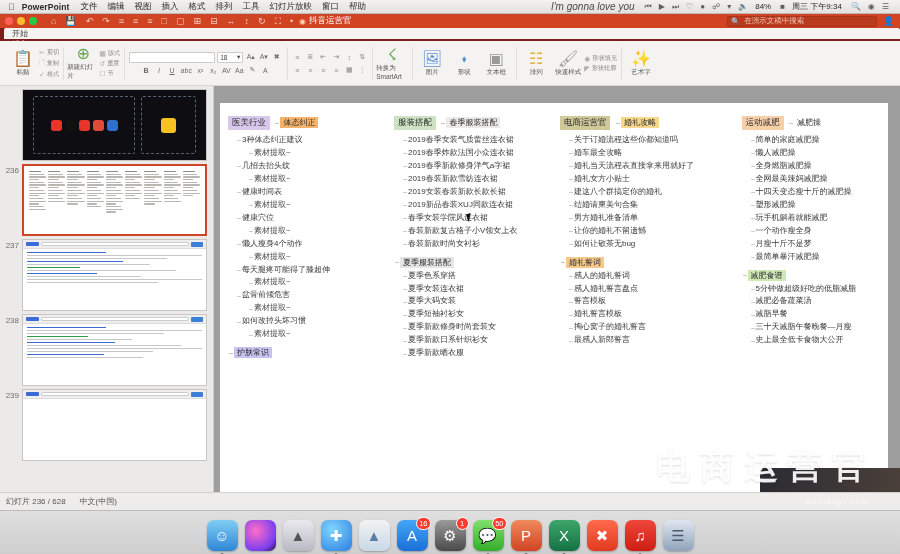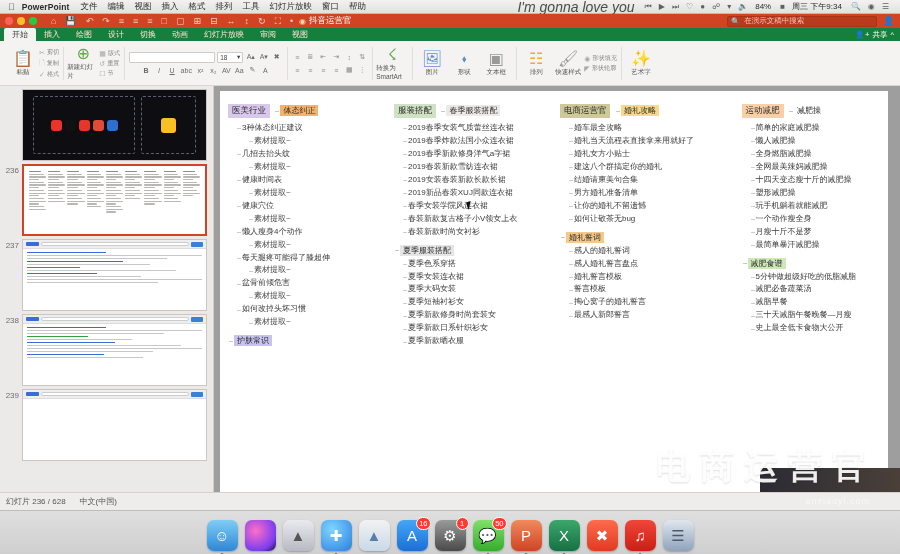--- a/index.html
+++ b/index.html
@@ -17,21 +17,21 @@
     background: linear-gradient(#f3f2f1, #e3e1df);
     display: flex; align-items: center;
     font-size: 8.5px; color: #2b2b2b;
     border-bottom: 1px solid #bdbab8;
     padding: 0 4px;
   }
   .menubar .apple { font-size: 9px; margin: 0 7px 0 4px; }
   .menubar .appname { font-weight: bold; margin-right: 11px; letter-spacing: .1px;}
   .menubar .mi { margin-right: 10px; white-space: nowrap; }
   .menubar .spacer { flex: 1; }
-  .menubar .track { color: #4a4a4a; margin-right: 10px; font-style: italic; font-size:14px;}
+  .menubar .track { color: #4a4a4a; margin-right: 10px; font-style: italic; font-size:10px;}
   .menubar .sicon { margin-right: 7px; opacity: .72; font-size: 8px; }
   .menubar .clock { margin-right: 9px; font-size: 8px; }
 
   
   .titlebar {
     position: absolute; top: 14px; left: 0; width: 900px; height: 14px;
     background: #d04423;
     display: flex; align-items: center; padding: 0 5px;
   }
   .traffic { display: flex; gap: 4px; align-items: center; margin-right: 10px; }
@@ -45,22 +45,22 @@
   .searchbox {
     background: #b93a1c; border: 1px solid #a83418; border-radius: 2px;
     height: 11px; width: 150px; display: flex; align-items: center;
     padding: 0 4px; gap: 3px; color: #f3c8ba; font-size: 7.5px;
   }
   .acct { color:#f8d3c6; font-size:9px; margin-left:7px; }
 
   
   .ribbontabs {
     position: absolute; top: 28px; left: 0; width: 900px; height: 13px;
-    background: #15803d; display: flex; align-items: stretch;
-    padding-left: 4px; font-size: 8px;
+    background: #7f1d1d; display: flex; align-items: stretch;
+    padding-left: 4px; font-size: 8px; flex-direction: column;
   }
   .rtab {
     color: #ffe2d6; padding: 0 8px; display: flex; align-items: center;
     white-space: nowrap;
   }
   .rtab.active { background: #f4f3f2; color: #3c3c3c; border-radius: 2px 2px 0 0; }
   .rt-spacer { flex: 1; }
   .share {
     color: #fff; font-size: 7.5px; display:flex; align-items:center; gap:3px;
     padding-right: 6px;
@@ -145,21 +145,21 @@
   .bmbar { flex:1;height:4px;background:#fff;border:1px solid #ccc;border-radius:2px;}
   .bmbtn { width:12px;height:5px;background:#3b7fd6;border-radius:1px;}
   .bmbody { padding:3px 4px; display:flex; flex-direction:column; gap:1.6px;}
   .bmline { height:1.4px; background:#c7c7c7; }
   .bmline.blue { background:#3b6bd6; width:45%; }
   .bmline.green { background:#2f9e44; width:30%; }
 
   
   .canvaswrap {
     position: absolute; top: 86px; left: 214px; right: 0; bottom: 62px;
-    background: #9e9e9e; padding: 5px 12px 0 6px; overflow: hidden;
+    background: #9e9e9e; padding: 17px 12px 0 6px; overflow: hidden;
   }
   .slide {
     width: 100%; height: 100%; background: #ffffff;
     position: relative; overflow: hidden;
     display: flex; gap: 0px; padding: 8px 0 0 8px;
   }
   .col { position: relative; padding-right: 4px; }
   .col1 { width: 170px; } .col2 { width: 170px; }
   .col3 { width: 186px; } .col4 { width: 150px; }
 
@@ -745,33 +745,34 @@
         <div class="item">夏季大码女装</div>
         <div class="item">夏季短袖衬衫女</div>
         <div class="item">夏季新款修身时尚套装女</div>
         <div class="item">夏季新款日系针织衫女</div>
         <div class="item">夏季新款晒衣服</div>
       </div>
 
       <div class="col col3">
         <div class="cathead" style="background:#cfc99a">电商运营官</div>
         <div class="subhead" style="background:#f6d98a">婚礼攻略</div>
+        <div class="item">关于订婚流程这些你都知道吗</div>
         <div class="item">婚车最全攻略</div>
         <div class="item">婚礼当天流程表直接拿来用就好了</div>
         <div class="item">婚礼女方小贴士</div>
         <div class="item">建这八个群搞定你的婚礼</div>
         <div class="item">结婚请柬美句合集</div>
         <div class="item">男方婚礼准备清单</div>
         <div class="item">让你的婚礼不留遗憾</div>
         <div class="item">如何让敬茶无bug</div>
         <div class="subhead" style="background:#f6c98a">婚礼誓词</div>
         <div class="item">感人的婚礼誓词</div>
         <div class="item">感人婚礼誓言盘点</div>
+        <div class="item">誓言模板</div>
         <div class="item">婚礼誓言模板</div>
-        <div class="item">誓言模板</div>
         <div class="item">掏心窝子的婚礼誓言</div>
         <div class="item">最感人新郎誓言</div>
       </div>
 
       <div class="col col4">
         <div class="cathead" style="background:#f7cfa8">运动减肥</div>
         <div class="subhead" style="background:transparent">减肥操</div>
         <div class="item">简单的家庭减肥操</div>
         <div class="item">懒人减肥操</div>
         <div class="item">全身燃脂减肥操</div>

